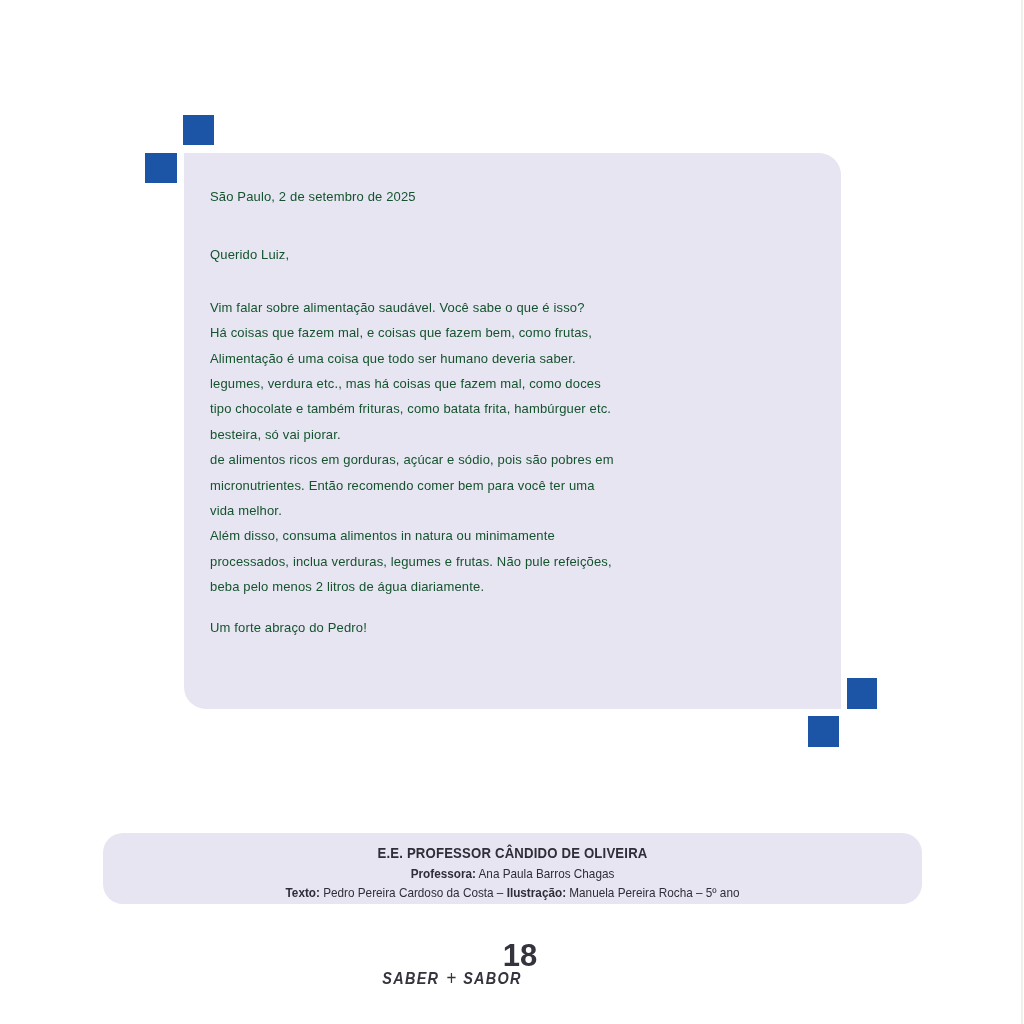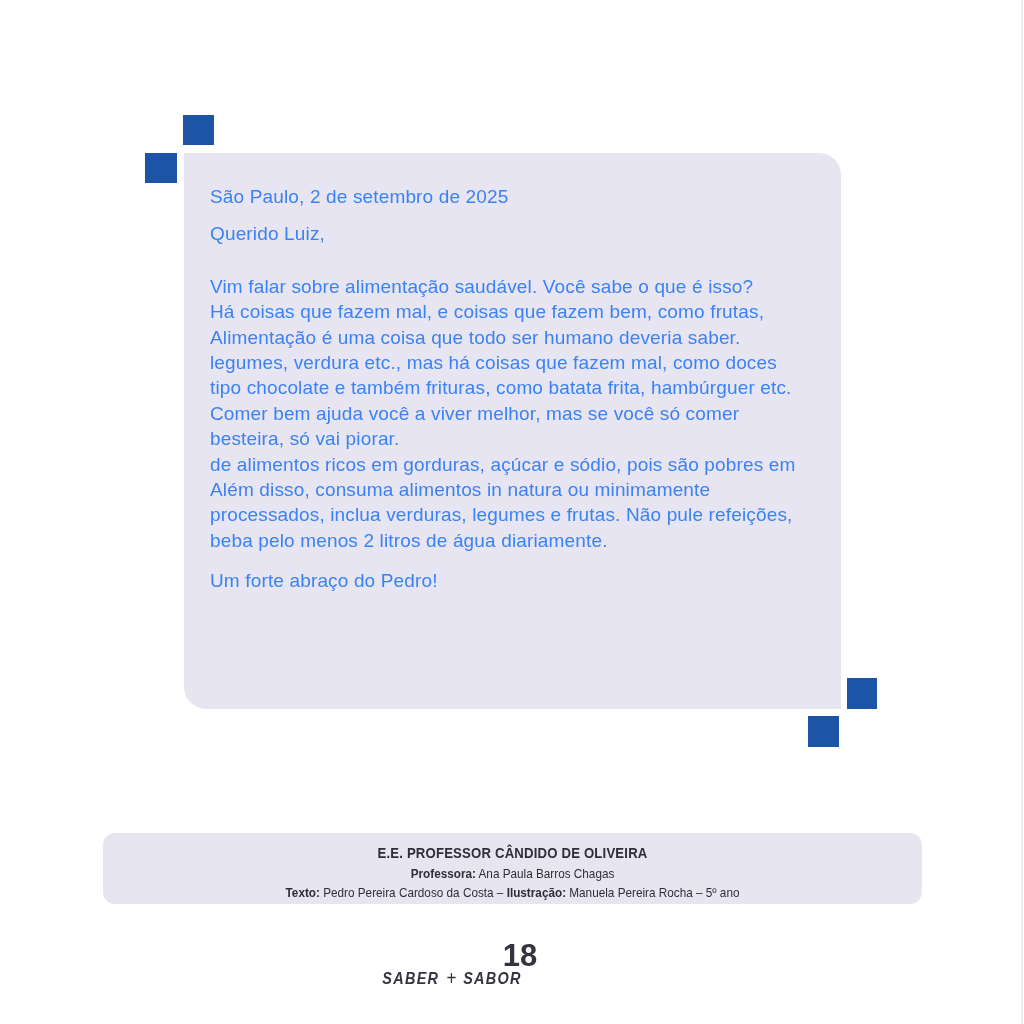--- a/index.html
+++ b/index.html
@@ -30,39 +30,39 @@
     position: absolute;
     left: 184px; top: 153px;
     width: 657px; height: 556px;
     background: #e6e5f1;
     border-radius: 0 22px 0 22px;
   }
   .letter-text {
     position: absolute;
     left: 210px; top: 184px;
     width: 624px;
-    font-size: 19px;
+    font-size: 13px;
     line-height: 25.4px;
     letter-spacing: 0.15px;
-    color: #3b82f6;
+    color: #14532d;
   }
   .letter-text .line, .letter-greeting, .letter-date, .letter-signoff {
     white-space: nowrap;
   }
-  .letter-greeting { margin-top: 12px; }
+  .letter-greeting { margin-top: 33px; }
   .letter-body { margin-top: 27px; }
   .letter-signoff { margin-top: 15px; }
 
   
   .credits-bar {
     position: absolute;
     left: 103px; top: 833px;
     width: 819px; height: 71px;
     background: #e6e5f1;
-    border-radius: 12px;
+    border-radius: 20px;
     text-align: center;
     color: #2f2e38;
     padding-top: 11px;
     box-sizing: border-box;
   }
   .credits-school {
     font-size: 15.5px;
     font-weight: bold;
     transform: scaleX(0.85);
     letter-spacing: 0.2px;
@@ -133,23 +133,24 @@
 
   <div class="letter-text">
     <div class="letter-date">São Paulo, 2 de setembro de 2025</div>
     <div class="letter-greeting">Querido Luiz,</div>
     <div class="letter-body">
         <div class="line">Vim falar sobre alimentação saudável. Você sabe o que é isso?</div>
         <div class="line">Há coisas que fazem mal, e coisas que fazem bem, como frutas,</div>
         <div class="line">Alimentação é uma coisa que todo ser humano deveria saber.</div>
         <div class="line">legumes, verdura etc., mas há coisas que fazem mal, como doces</div>
         <div class="line">tipo chocolate e também frituras, como batata frita, hambúrguer etc.</div>
-        <div class="line">Comer bem ajuda você a viver melhor, mas se você só comer</div>
         <div class="line">besteira, só vai piorar.</div>
         <div class="line">de alimentos ricos em gorduras, açúcar e sódio, pois são pobres em</div>
+        <div class="line">micronutrientes. Então recomendo comer bem para você ter uma</div>
+        <div class="line">vida melhor.</div>
         <div class="line">Além disso, consuma alimentos in natura ou minimamente</div>
         <div class="line">processados, inclua verduras, legumes e frutas. Não pule refeições,</div>
         <div class="line">beba pelo menos 2 litros de água diariamente.</div>
       </div>
     <div class="letter-signoff">Um forte abraço do Pedro!</div>
   </div>
 
   <div class="credits-bar">
     <div class="credits-school">E.E. PROFESSOR CÂNDIDO DE OLIVEIRA</div>
     <div class="credits-line"><b>Professora:</b><span> Ana Paula Barros Chagas</span></div>

